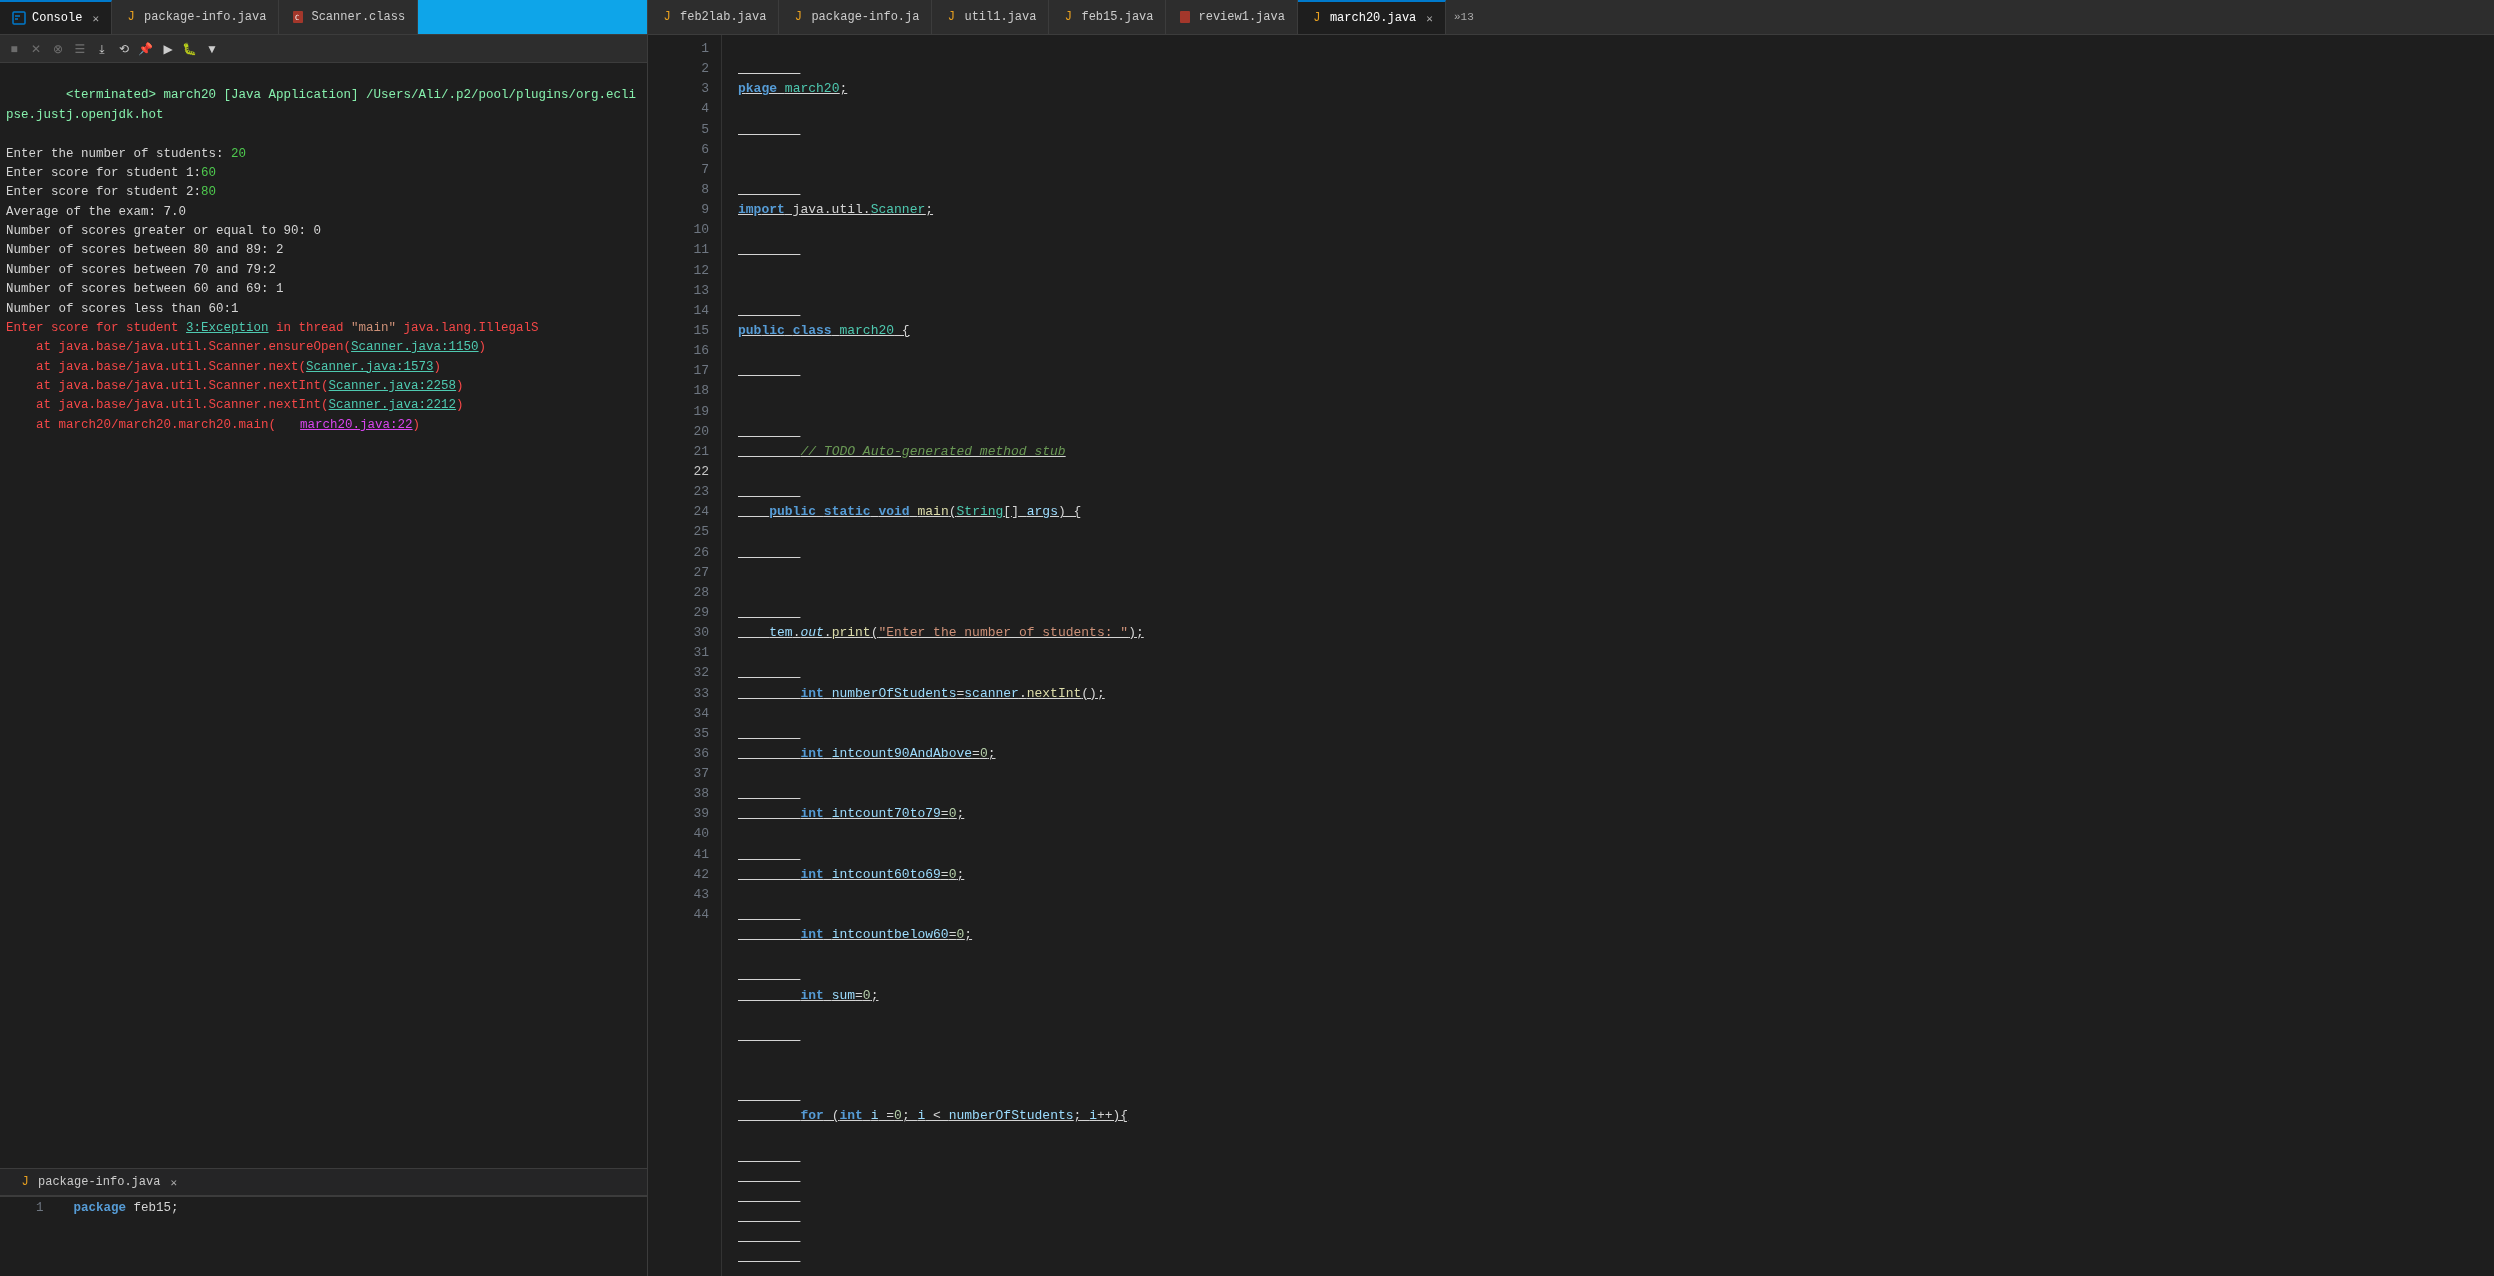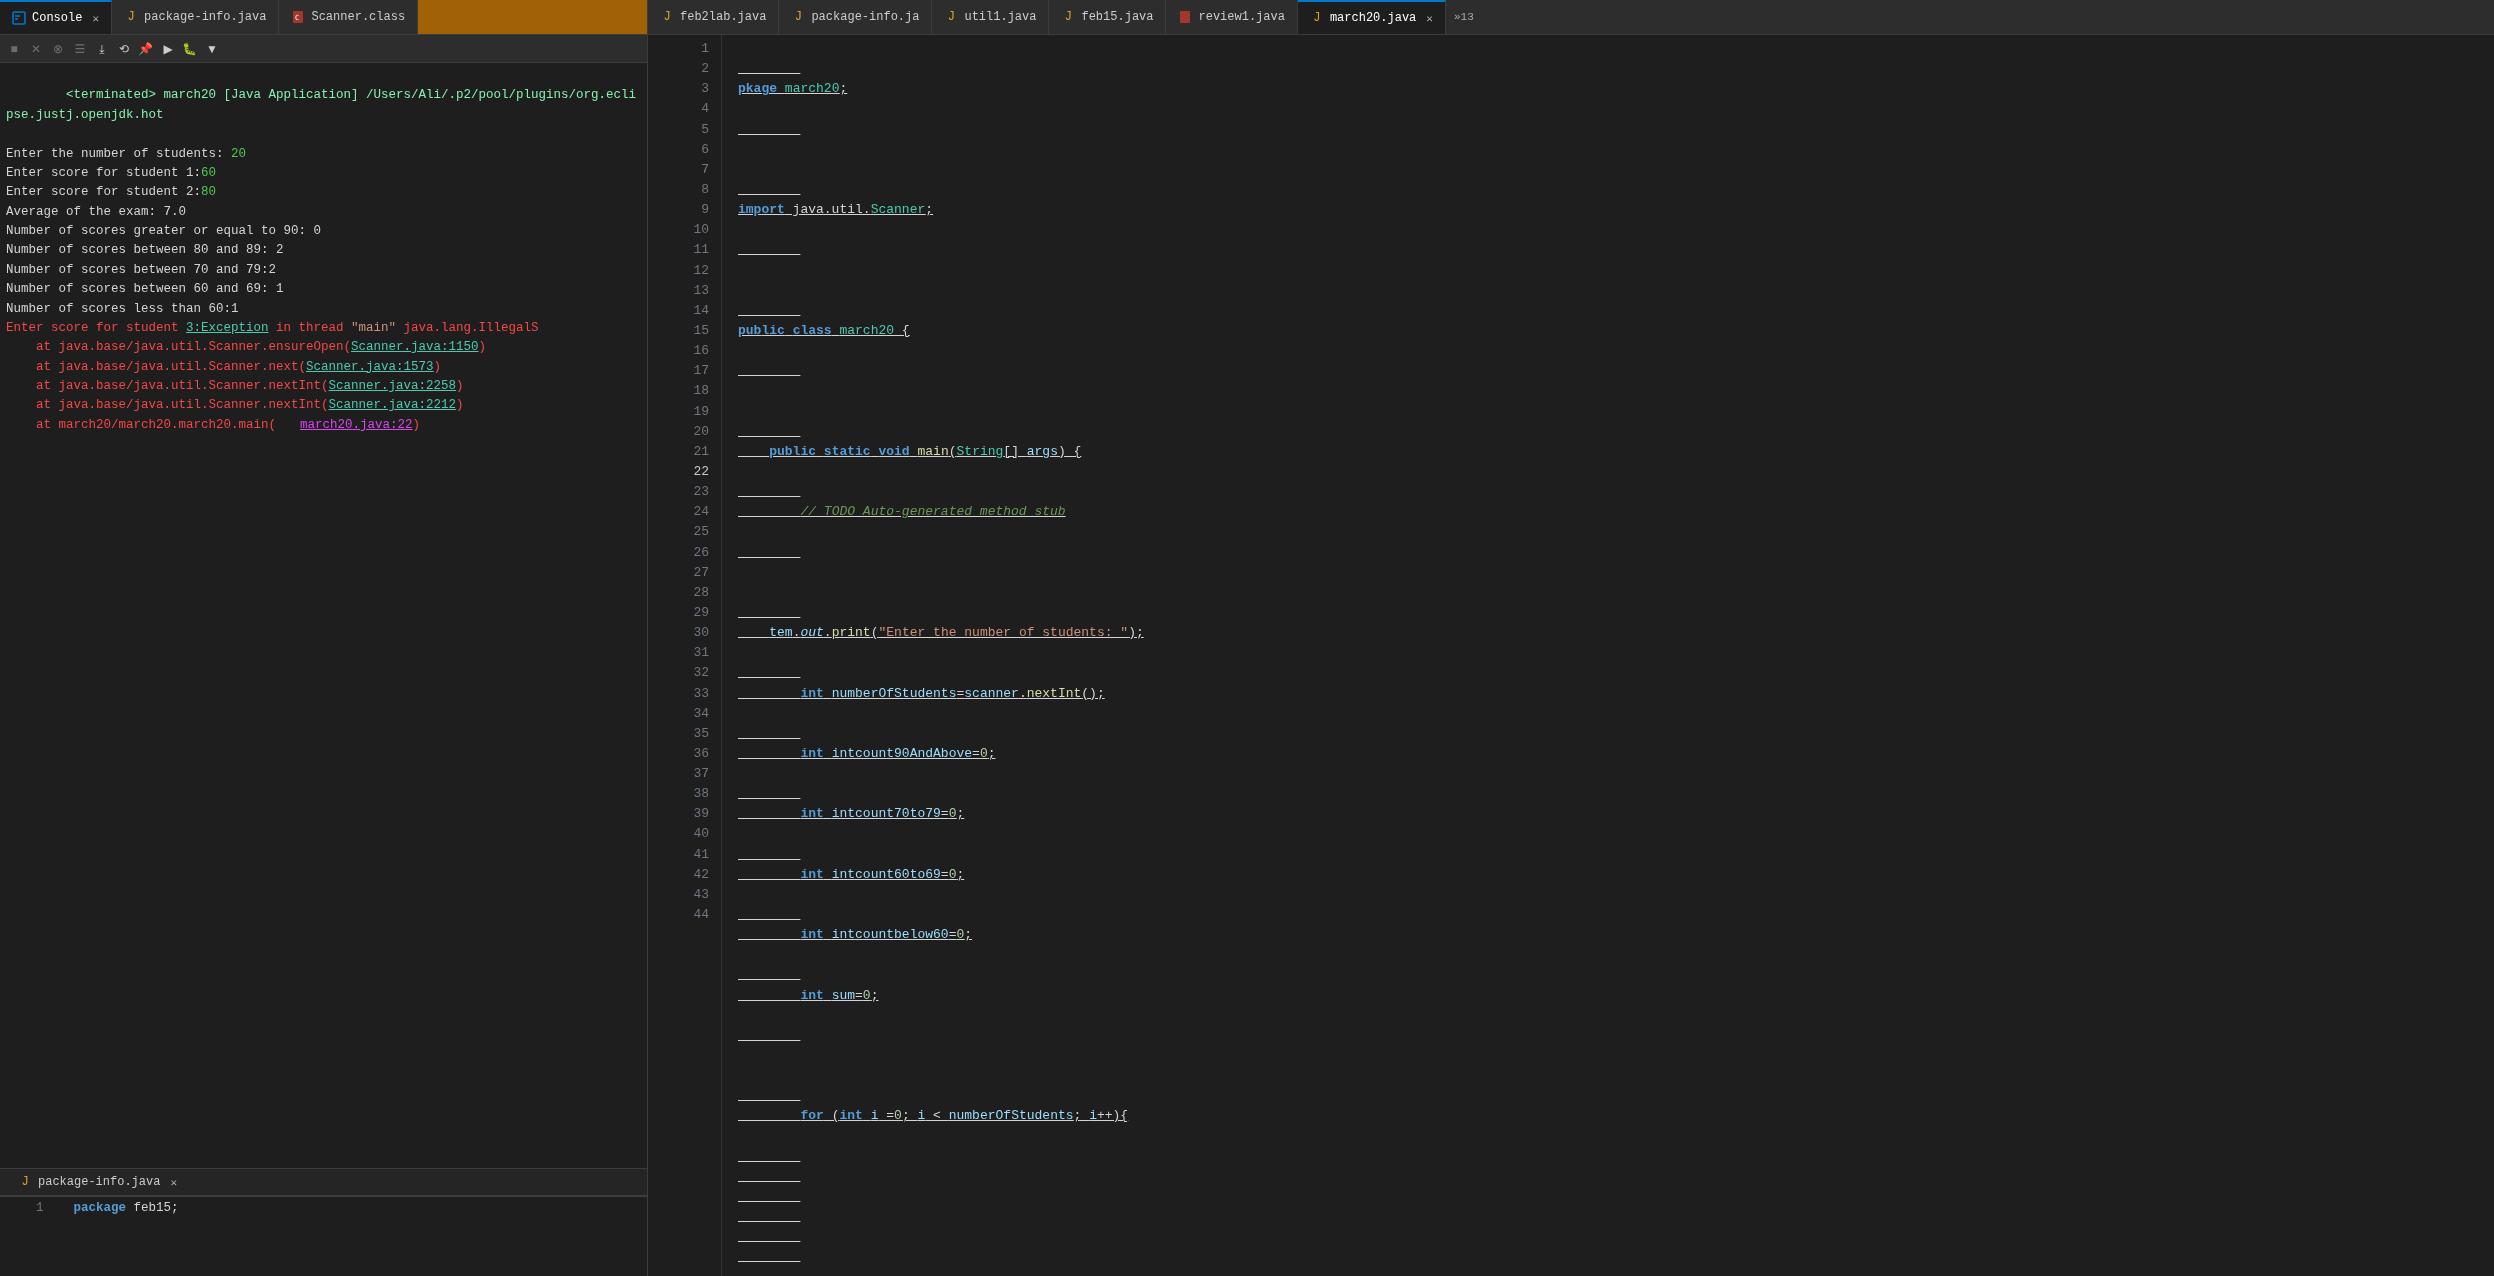--- a/index.html
+++ b/index.html
@@ -65,21 +65,21 @@
       display: flex;
       flex-direction: column;
       border-right: 1px solid #3c3c3c;
       flex-shrink: 0;
     }
 
     
     .left-tab-bar {
       display: flex;
       align-items: center;
-      background: #a16207;
+      background: #0ea5e9;
       border-bottom: 1px solid #3c3c3c;
       height: 35px;
       flex-shrink: 0;
     }
 
     
     .console-area {
       flex: 1;
       background: #1e1e1e;
       padding: 4px 6px;
@@ -433,22 +433,22 @@
         <span class="line-number">44</span>
       </div>
 
       <div class="code-lines">
         <span class="code-line"><span class="kw">p</span><span class="kw">kage</span> <span style="color:#4ec9b0;">march20</span>;</span>
         <span class="code-line"></span>
         <span class="code-line"><span class="kw">imp</span><span class="kw">ort</span> java.util.<span class="cls">Scanner</span>;</span>
         <span class="code-line"></span>
         <span class="code-line"><span class="kw">pub</span><span class="kw">lic</span> <span class="kw">class</span> <span class="cls">march20</span> {</span>
         <span class="code-line"></span>
+        <span class="code-line">        <span class="com">// TODO Auto-generated method stub</span></span>
         <span class="code-line">    <span class="kw">public</span> <span class="kw">static</span> <span class="kw">void</span> <span class="fn">main</span>(<span class="cls">String</span>[] <span class="var">args</span>) {</span>
-        <span class="code-line">        <span class="com">// TODO Auto-generated method stub</span></span>
         <span class="code-line"></span>
         <span class="code-line">    <span class="var">tem</span>.<span style="color:#9cdcfe;font-style:italic;">out</span>.<span class="fn">print</span>(<span class="str">"Enter the number of students: "</span>);</span>
         <span class="code-line">        <span class="kw">int</span> <span class="var">numberOfStudents</span>=<span class="var">scanner</span>.<span class="fn">nextInt</span>();</span>
         <span class="code-line">        <span class="kw">int</span> <span class="var">intcount90AndAbove</span>=<span class="num">0</span>;</span>
         <span class="code-line">        <span class="kw">int</span> <span class="var">intcount70to79</span>=<span class="num">0</span>;</span>
         <span class="code-line">        <span class="kw">int</span> <span class="var">intcount60to69</span>=<span class="num">0</span>;</span>
         <span class="code-line">        <span class="kw">int</span> <span class="var">intcountbelow60</span>=<span class="num">0</span>;</span>
         <span class="code-line">        <span class="kw">int</span> <span class="var">sum</span>=<span class="num">0</span>;</span>
         <span class="code-line"></span>
         <span class="code-line">        <span class="kw">for</span> (<span class="kw">int</span> <span class="var">i</span> =<span class="num">0</span>; <span class="var">i</span> &lt; <span class="var">numberOfStudents</span>; <span class="var">i</span>++){</span>

